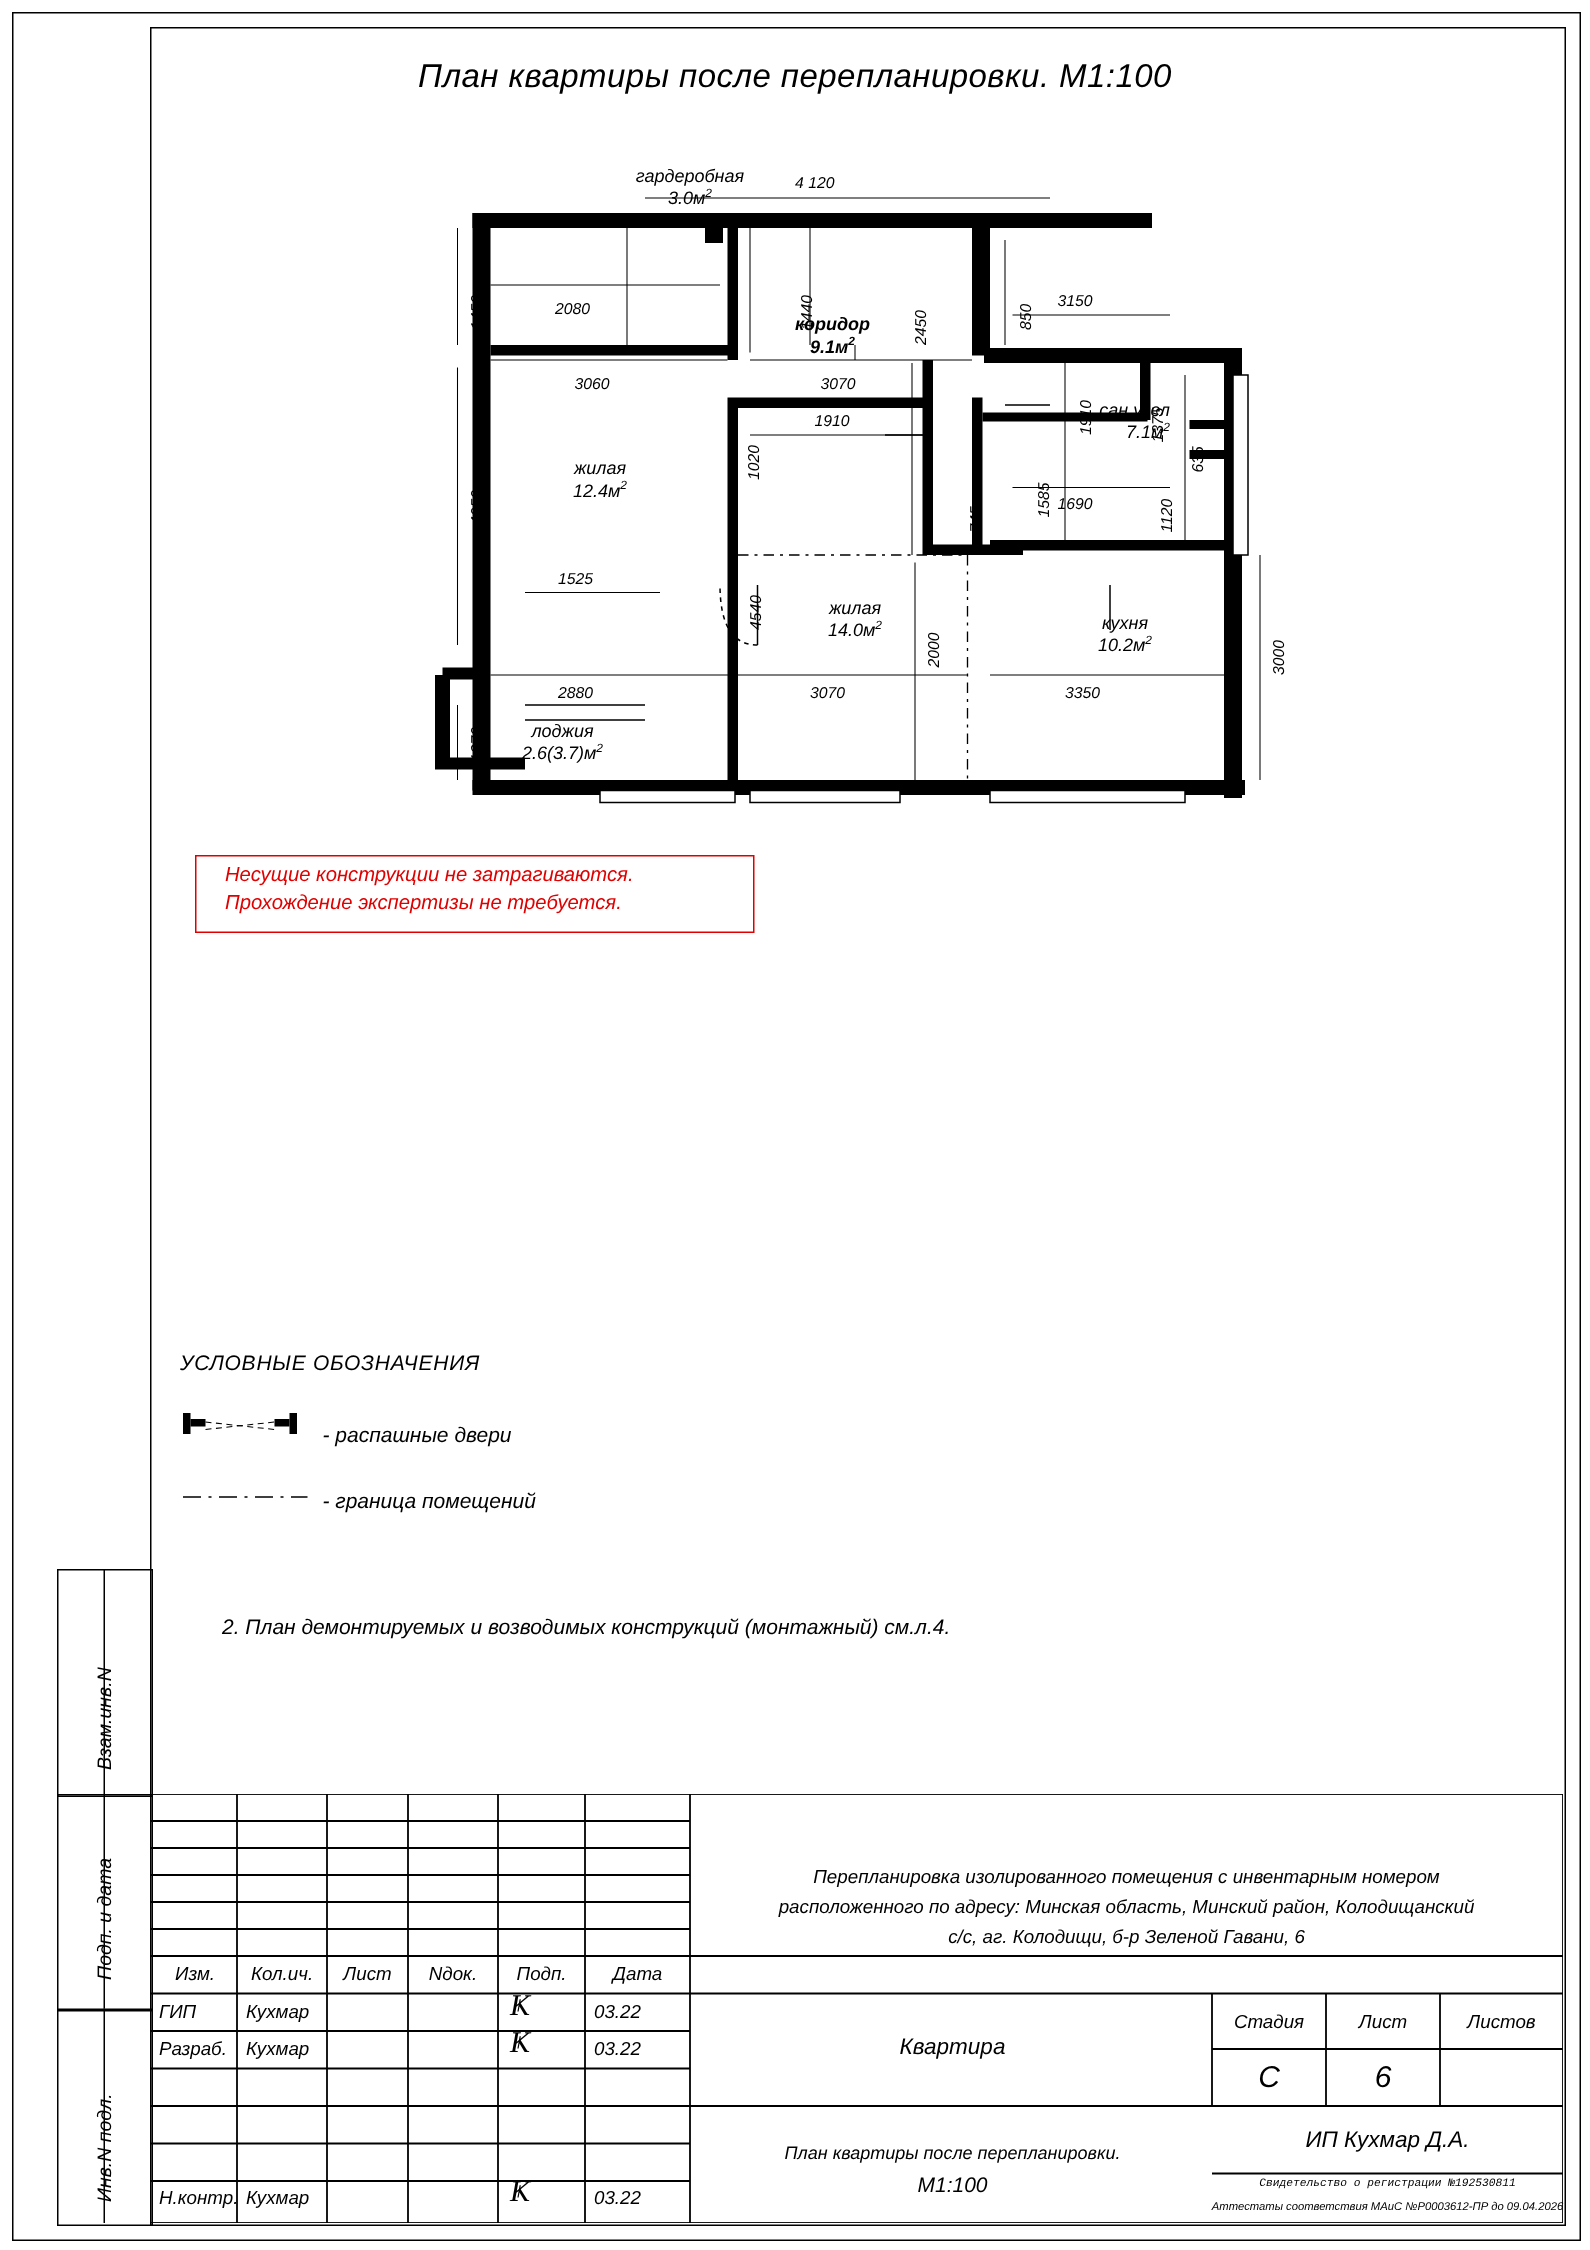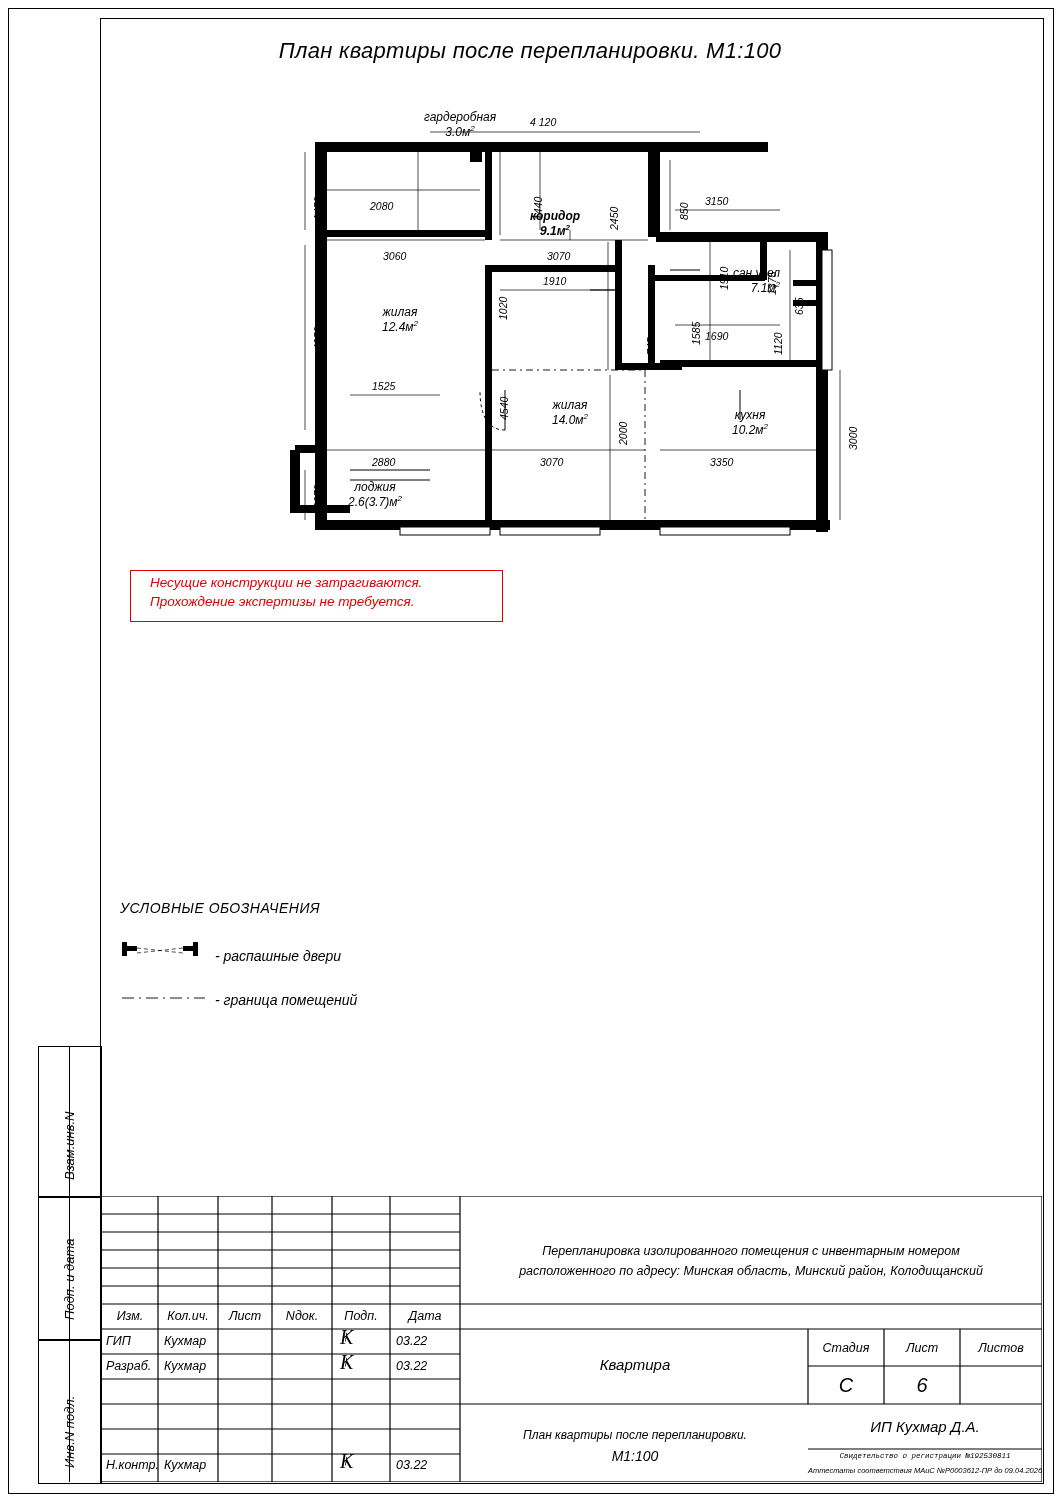--- a/index.html
+++ b/index.html
@@ -204,20 +204,21 @@
     <line x1="17" y1="12" x2="63" y2="17" stroke="#000" stroke-width="0.7" stroke-dasharray="4 3"></line>
     <line x1="17" y1="17" x2="63" y2="12" stroke="#000" stroke-width="0.7" stroke-dasharray="4 3"></line>
   </svg>
   <div class="legend-1">- распашные двери</div>
   <svg style="position:absolute;left:120px;top:990px;" width="90" height="16">
     <line x1="2" y1="8" x2="85" y2="8" stroke="#000" stroke-width="0.9" stroke-dasharray="12 5 2 5"></line>
   </svg>
   <div class="legend-2">- граница помещений</div>
 
   <div class="notes">
+    <div>2.  План демонтируемых и возводимых конструкций (монтажный) см.л.4.</div>
   </div>
 
   <div class="vstrip" style="left:38px;top:1046px;width:62px;height:150px;"></div>
   <div class="vstrip" style="left:38px;top:1196px;width:62px;height:143px;"></div>
   <div class="vstrip" style="left:38px;top:1339px;width:62px;height:143px;"></div>
   <div class="vstrip" style="left:69px;top:1046px;width:31px;height:150px;border-top:none;border-bottom:none;border-right:none;"></div>
   <div class="vstrip" style="left:69px;top:1196px;width:31px;height:143px;border-top:none;border-bottom:none;border-right:none;"></div>
   <div class="vstrip" style="left:69px;top:1339px;width:31px;height:143px;border-top:none;border-bottom:none;border-right:none;"></div>
 
   <div class="vtext" style="left:62px;top:1180px;">Взам.инв.N</div>
@@ -282,20 +283,21 @@
     <div class="sig" style="left:240px;top:155px;">Ҝ</div>
 
     <div class="scell" style="left:6px;top:262px;text-align:center;">Н.контр.</div>
     <div class="scell" style="left:64px;top:262px;">Кухмар</div>
     <div class="scell" style="left:296px;top:262px;">03.22</div>
     <div class="sig" style="left:240px;top:254px;">Ҝ</div>
 
     
     <div class="scellc" style="left:366px;top:48px;width:570px;">Перепланировка изолированного помещения с инвентарным номером</div>
     <div class="scellc" style="left:366px;top:68px;width:570px;">расположенного по адресу: Минская область, Минский район, Колодищанский</div>
+    <div class="scellc" style="left:366px;top:88px;width:570px;">с/с, аг. Колодищи, б-р Зеленой Гавани, 6</div>
 
     
     <div class="scellc big" style="left:366px;top:160px;width:338px;">Квартира</div>
 
     
     <div class="scellc" style="left:710px;top:145px;width:72px;">Стадия</div>
     <div class="scellc" style="left:786px;top:145px;width:72px;">Лист</div>
     <div class="scellc" style="left:862px;top:145px;width:78px;">Листов</div>
     <div class="scellc big" style="left:710px;top:178px;width:72px;font-size:20px;">С</div>
     <div class="scellc big" style="left:786px;top:178px;width:72px;font-size:20px;">6</div>

